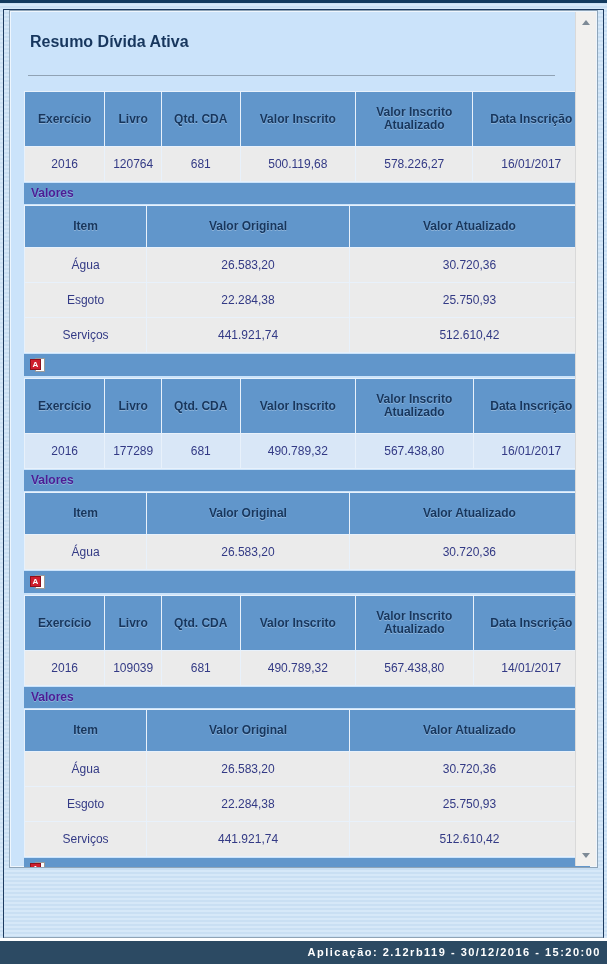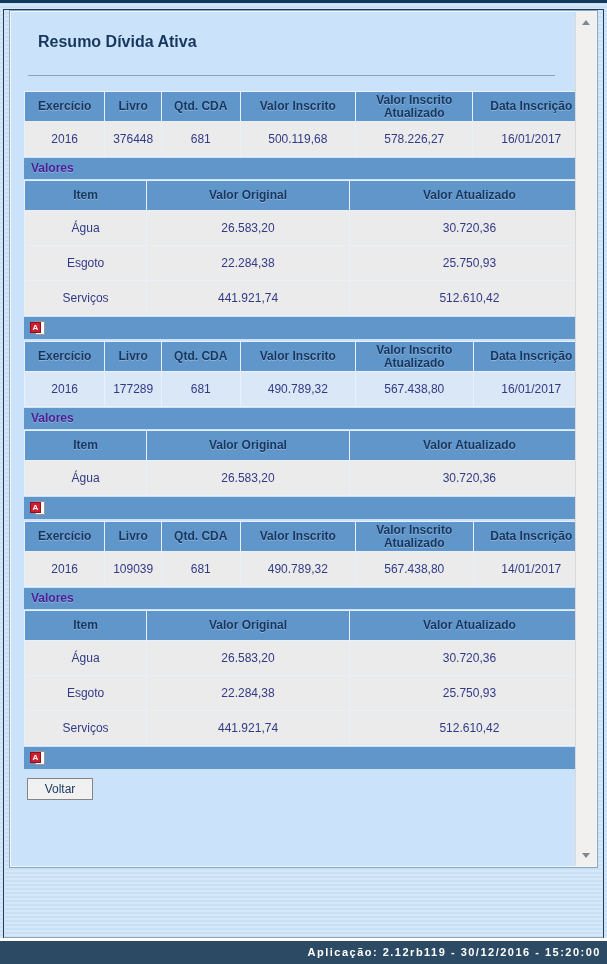--- a/index.html
+++ b/index.html
@@ -28,28 +28,28 @@
     box-shadow:1px 1px 0 rgba(13,36,64,.55);
   }
   .panel {
     margin:0 5px; height:858px; position:relative;
     background:#cbe3fa;
     border:1px solid #8ea4b8;
     box-shadow:inset 0 0 0 1px #eef6fe;
     overflow:hidden;
   }
   .panel-inner { padding:2px 30px 0 8px; }
-  .page-title { margin:20px 0 0 20px; color:#17365d; font-size:16px; font-weight:bold; }
+  .page-title { margin:20px 0 0 12px; color:#17365d; font-size:16px; font-weight:bold; }
   .rule { border:0; border-top:1px solid #90a2b4; margin:24px 12px 15px 10px; }
 
   table.t { border-collapse:separate; border-spacing:1px; width:566px; margin-left:6px;
             background:#e8f1fb; font-size:12px; }
   table.t th {
     background:#6196cb; color:#17365d; font-weight:bold;
-    height:29px; text-align:center; padding:1px 2px;
+    height:29px; text-align:center; padding:14px 2px;
     text-shadow:0 1px 0 rgba(255,255,255,.28); line-height:13px;
   }
   table.t td {
     background:#ebebeb; color:#333a85; text-align:center; height:25px; padding:10px 2px;
   }
   table.sub td { height:24px; }
 
   .bar {
     width:566px; margin:1px 0 1px 6px; height:21px; background:#6196cb;
     color:#4c1d95; font-weight:bold; font-size:12px; line-height:21px;
@@ -121,21 +121,21 @@
             <tr>
           <th>Exercício</th>
           <th>Livro</th>
           <th>Qtd. CDA</th>
           <th>Valor Inscrito</th>
           <th>Valor Inscrito Atualizado</th>
           <th>Data Inscrição</th>
         </tr>
         <tr>
           <td>2016</td>
-          <td>376448</td>
+          <td>120764</td>
           <td>681</td>
           <td>500.119,68</td>
           <td>578.226,27</td>
           <td>16/01/2017</td>
         </tr>
       </tbody>
         </table>
       <div class="bar">Valores</div>
       <table class="t sub">
         <colgroup>

